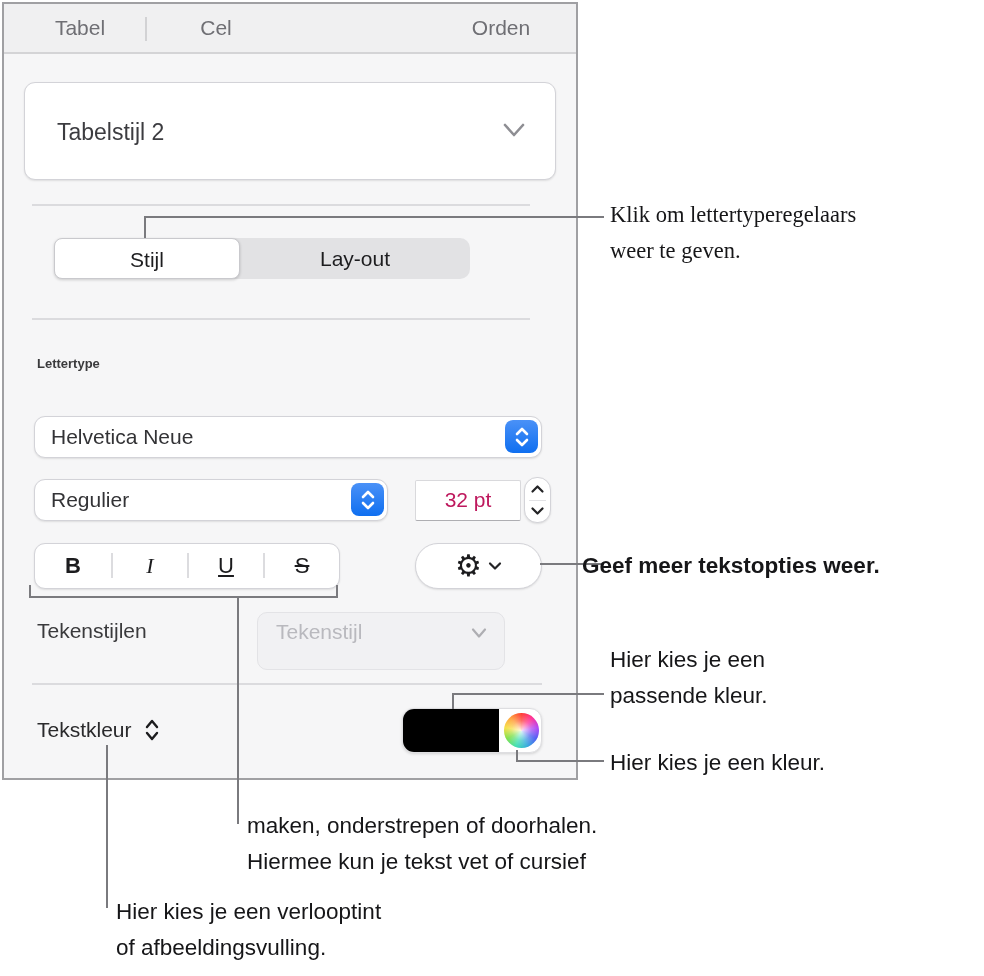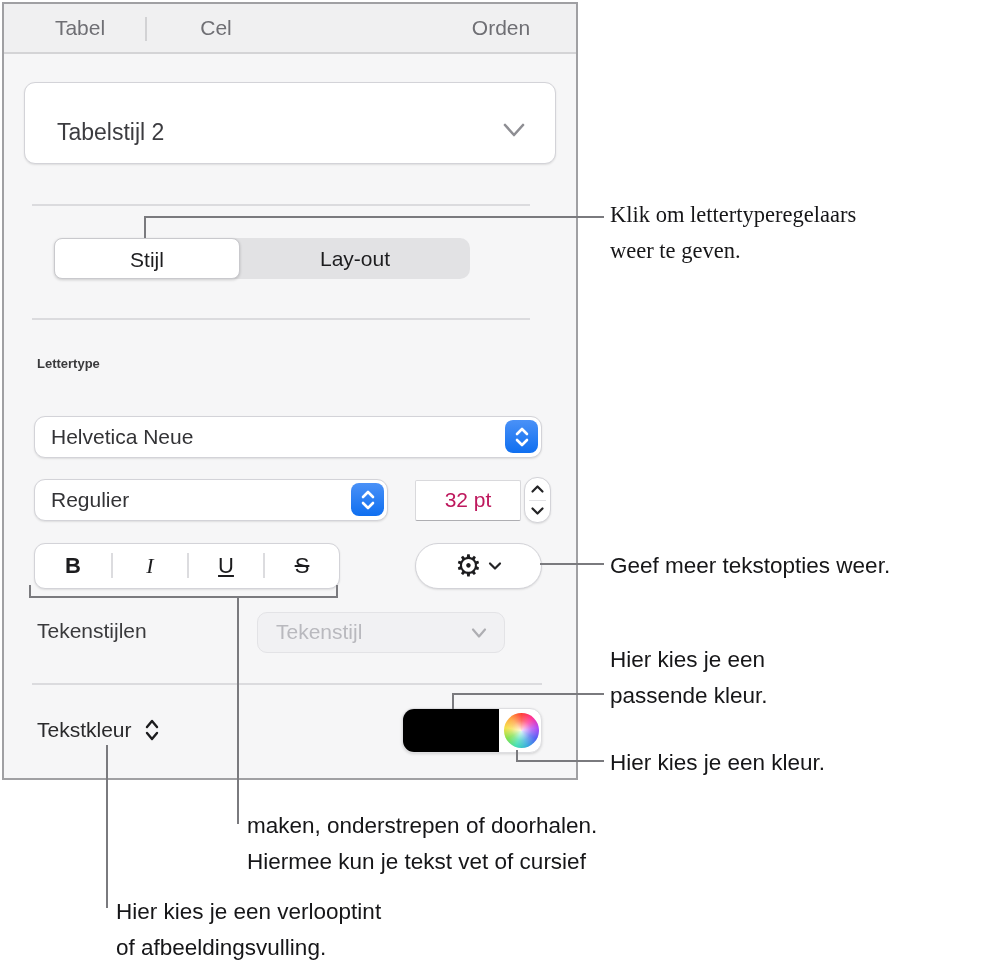--- a/index.html
+++ b/index.html
@@ -18,21 +18,21 @@
   .tab-tabel { left:28px;  width:96px; }
   .tab-cel   { left:160px; width:104px; }
   .tab-orden { left:444px; width:106px; }
   .tab-divider { position:absolute; left:141px; top:13px; width:2px; height:24px; background:#d2d2d4; }
   .tab-pill { position:absolute; left:286px; top:7px; width:130px; height:37px; border-radius:19px;
               background:#0d7ef5; color:#ffffff; font-size:21px; line-height:37px; text-align:center; }
 
   .control { background:#ffffff; border:1.5px solid #d3d3d8; border-radius:11px;
              box-shadow:0 1px 2px rgba(0,0,0,0.10); }
 
-  .tablestyle-box { position:absolute; left:20px; top:78px; width:532px; height:82px; }
+  .tablestyle-box { position:absolute; left:20px; top:78px; width:532px; height:98px; }
   .tablestyle-box .value { position:absolute; left:32px; top:0; height:98px; line-height:98px;
                            font-size:23px; color:#3c3c40; }
   .tablestyle-box .chev { position:absolute; right:28px; top:38px; }
 
   .hdivider { position:absolute; left:28px; width:498px; height:1.5px; background:#dbdbde; }
   .div1 { top:200px; } .div2 { top:314px; } .div3 { top:679px; width:510px; }
 
   .segmented { position:absolute; left:50px; top:234px; width:416px; height:41px;
                background:#e2e2e4; border-radius:10px; }
   .seg { position:absolute; top:0; height:41px; line-height:41px; text-align:center;
@@ -69,21 +69,21 @@
   .glyph-b { font-weight:bold; }
   .glyph-i { font-style:italic; font-family:"Liberation Serif", serif; font-size:23px; }
   .glyph-u { text-decoration:underline; }
   .glyph-s { text-decoration:line-through; }
 
   .gear-btn { position:absolute; left:411px; top:539px; width:127px; height:46px; border-radius:23px;
               display:flex; align-items:center; justify-content:center; gap:6px; }
   .gear-glyph { font-family:"DejaVu Sans", sans-serif; font-size:30px; color:#1c1c1e; line-height:1; }
 
   .lbl-tekenstijlen { position:absolute; left:33px; top:615px; font-size:21px; color:#3a3a3c; }
-  .charstyle-popup { position:absolute; left:253px; top:608px; width:248px; height:41px;
+  .charstyle-popup { position:absolute; left:253px; top:608px; width:248px; height:58px;
                      background:#f1f1f3; border:1.5px solid #e3e3e6; border-radius:10px; }
   .charstyle-popup .value { position:absolute; left:18px; top:0; height:38px; line-height:38px;
                             font-size:21px; color:#b9b9be; }
   .charstyle-popup .chev { position:absolute; right:16px; top:14px; }
 
   .textcolor-row-label { position:absolute; left:33px; top:713px; font-size:21px; color:#2a2a2c;
                          display:flex; align-items:center; gap:12px; }
   .colorwell { position:absolute; left:398px; top:704px; width:140px; height:45px;
                border-radius:12px; background:#ffffff; border:1px solid #dedee1;
                box-shadow:0 1px 3px rgba(0,0,0,0.15); }
@@ -93,21 +93,21 @@
                 background:
                   radial-gradient(circle at 50% 50%, rgba(255,255,255,0.85) 0%, rgba(255,255,255,0.25) 40%, rgba(255,255,255,0) 70%),
                   conic-gradient(#ff3b30,#ff2d95,#b045f5,#4a5cf2,#34aadc,#40e0b0,#7ce04a,#f7e044,#ffa03c,#ff3b30); }
 
   
   .cline { position:absolute; background:#7a7a7e; }
 
   
   .ann { position:absolute; font-size:22.5px; line-height:36px; color:#161618; white-space:nowrap; }
   .ann-font-controls { left:610px; top:197px;font-family:Liberation Serif, serif; }
-  .ann-more-options  { left:610px; top:548px; }
+  .ann-more-options  { left:582px; top:548px;font-weight:bold; }
   .ann-matching      { left:610px; top:642px; }
   .ann-any-color     { left:610px; top:745px; }
   .ann-style-btns    { left:247px; top:808px; }
   .ann-gradient      { left:116px; top:894px; }
 
   .chev-svg { display:block; }
 </style>
 </head>
 <body>
 

